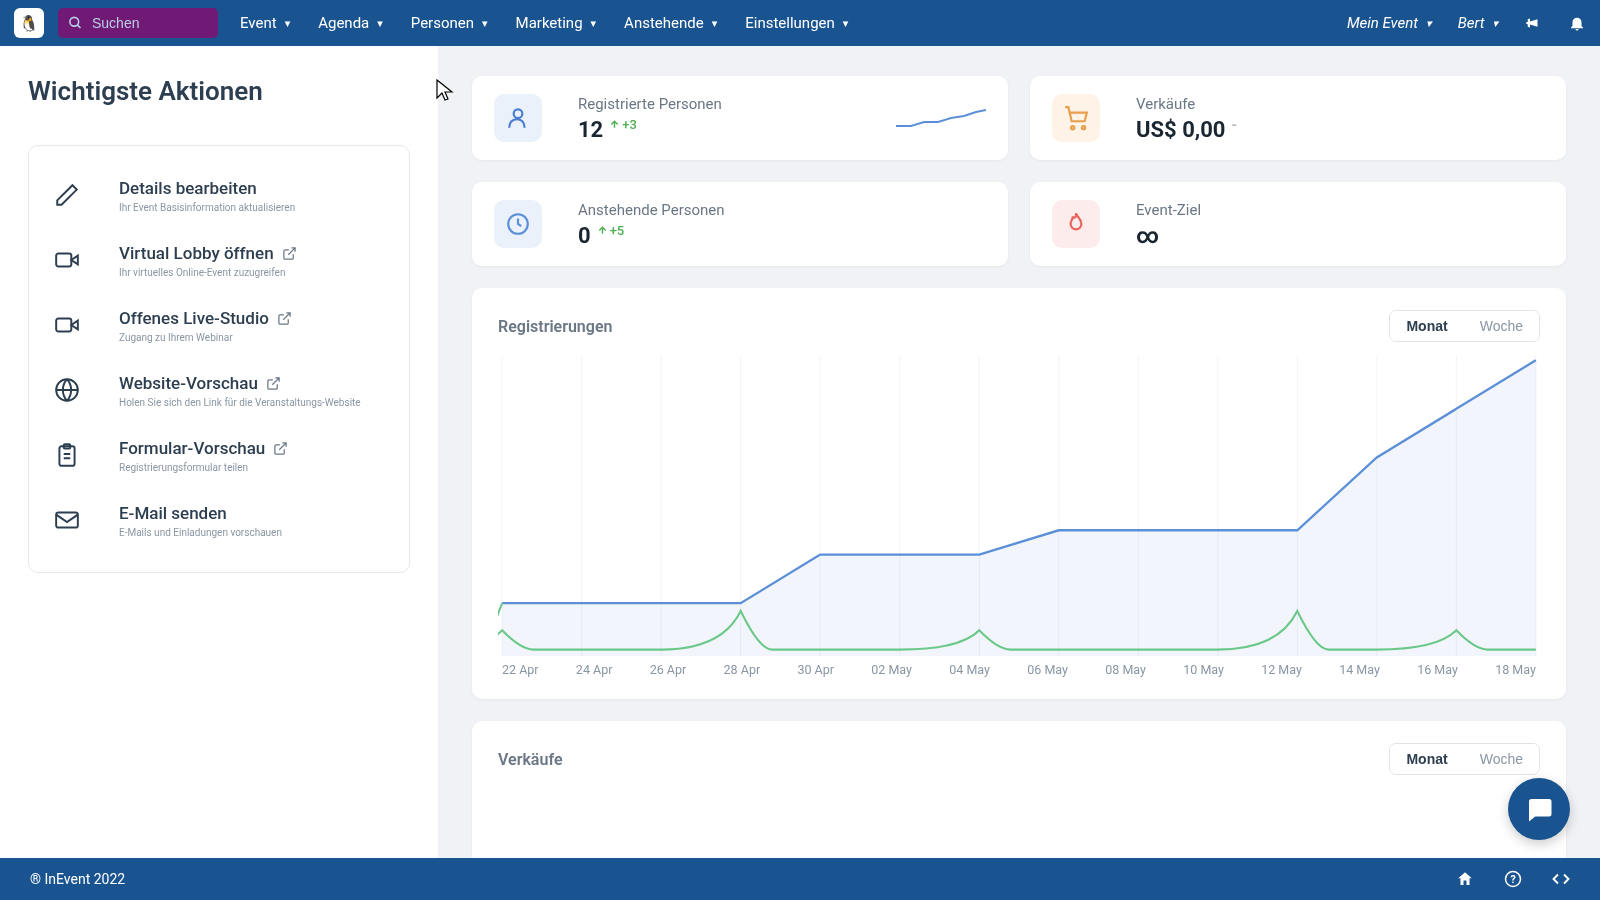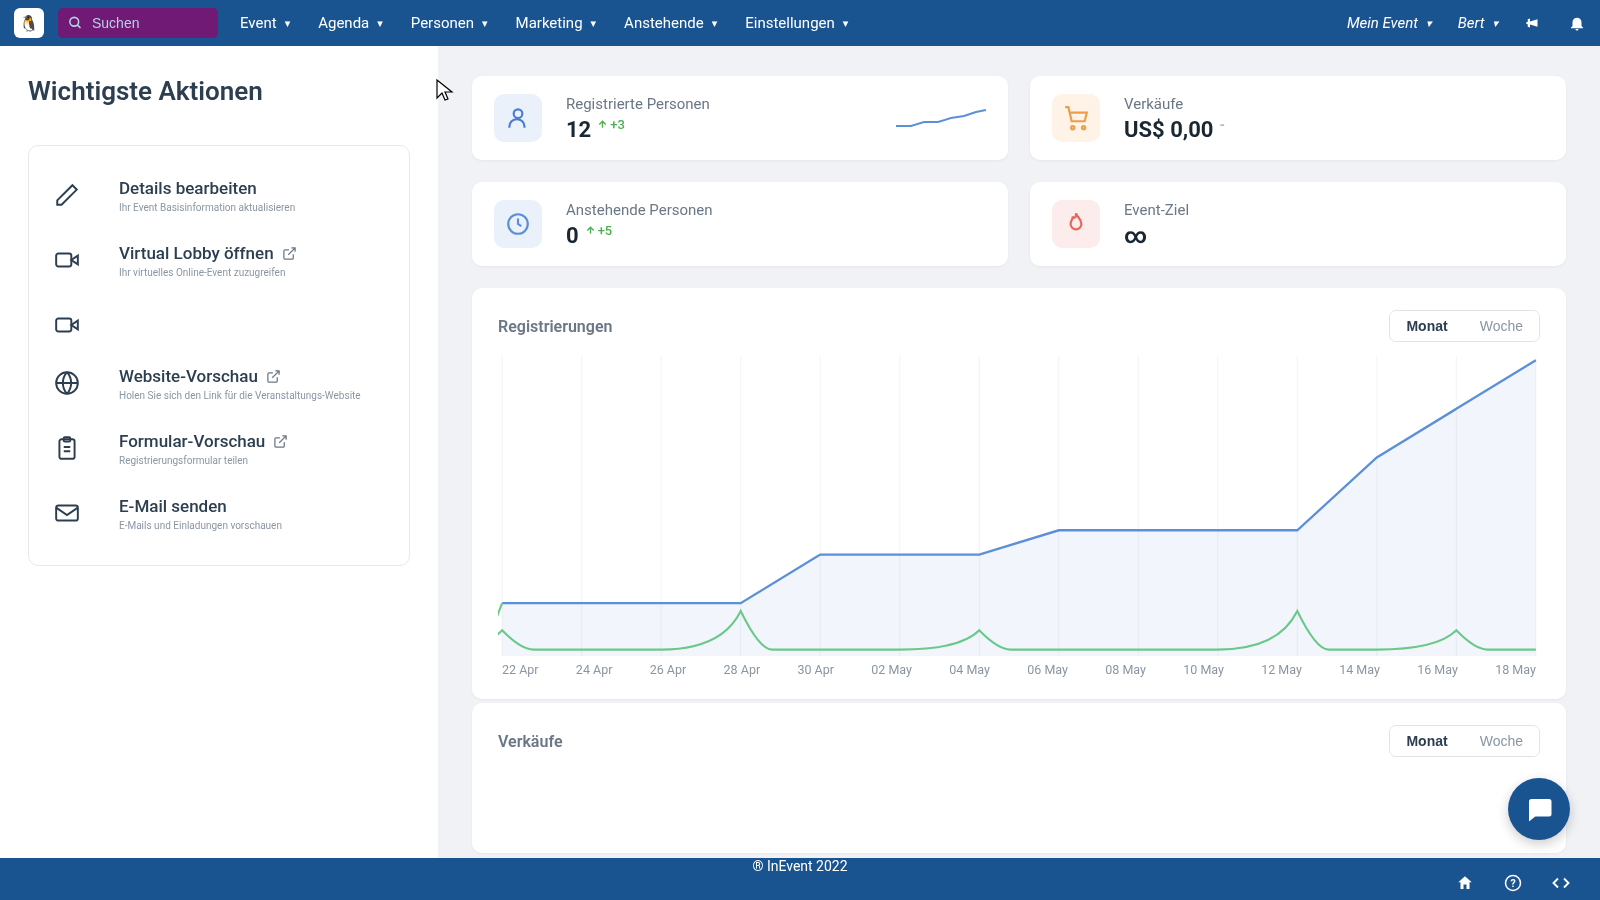--- a/index.html
+++ b/index.html
@@ -24,44 +24,44 @@
 .action-list { border: 1px solid #e6e9ec; border-radius: 10px; padding: 18px 22px; }
 .action-item { display: flex; gap: 36px; padding: 14px 0; cursor: pointer; }
 .action-icon { width: 32px; display: flex; align-items: flex-start; justify-content: center; padding-top: 4px; color: #2c3e50; }
 .action-text { flex: 1; }
 .action-title { font-size: 17px; color: #2c3e50; font-weight: 500; display: flex; align-items: center; gap: 8px; }
 .action-sub { font-size: 10px; color: #8a96a3; margin-top: 3px; line-height: 1.4; }
 .ext-icon { color: #6b7785; }
 
 .main { flex: 1; padding: 30px 34px; overflow-y: auto; }
 .stat-row { display: flex; gap: 22px; margin-bottom: 22px; }
-.stat-card { flex: 1; background: #fff; border-radius: 10px; padding: 18px 22px; display: flex; align-items: center; gap: 24px; box-shadow: 0 1px 3px rgba(0,0,0,0.05); position: relative; }
+.stat-card { flex: 1; background: #fff; border-radius: 10px; padding: 18px 22px; display: flex; align-items: center; gap: 36px; box-shadow: 0 1px 3px rgba(0,0,0,0.05); position: relative; }
 .stat-icon { width: 48px; height: 48px; border-radius: 10px; display: flex; align-items: center; justify-content: center; }
 .stat-icon.blue { background: #eaf1fb; color: #4a7dd0; }
 .stat-icon.lblue { background: #eaf1fb; color: #5b8fd8; }
 .stat-icon.orange { background: #fef3e6; color: #e8a04c; }
 .stat-icon.red { background: #fdecec; color: #e8645c; }
 .stat-label { font-size: 15px; color: #6b7785; margin-bottom: 4px; }
 .stat-value { font-size: 22px; font-weight: 700; color: #1a2733; display: flex; align-items: flex-start; gap: 6px; }
 .stat-delta { font-size: 13px; color: #4caf50; font-weight: 500; display: inline-flex; align-items: center; gap: 2px; }
 .stat-dash { color: #b0b8c1; font-size: 14px; }
 .sparkline { position: absolute; right: 22px; top: 50%; transform: translateY(-50%); }
 
-.chart-card { background: #fff; border-radius: 10px; padding: 22px 26px; margin-bottom: 4px; box-shadow: 0 1px 3px rgba(0,0,0,0.05); }
+.chart-card { background: #fff; border-radius: 10px; padding: 22px 26px; margin-bottom: 22px; box-shadow: 0 1px 3px rgba(0,0,0,0.05); }
 .chart-header { display: flex; justify-content: space-between; align-items: center; margin-bottom: 14px; }
 .chart-title { font-size: 16px; color: #6b7785; font-weight: 600; }
 .toggle-group { display: flex; border: 1px solid #e0e4e8; border-radius: 7px; overflow: hidden; }
 .toggle-btn { padding: 7px 16px; font-size: 14px; background: #fff; border: none; cursor: pointer; color: #8a96a3; }
 .toggle-btn.active { color: #2c3e50; font-weight: 600; }
 .chart-body { height: 300px; position: relative; }
 .chart-svg { width: 100%; height: 100%; }
 .x-labels { display: flex; justify-content: space-between; margin-top: 6px; font-size: 12.5px; color: #8a96a3; padding: 0 4px; }
 
 
-.footer { position: absolute; bottom: 0; left: 0; right: 0; background: #1a5490; height: 42px; display: flex; align-items: center; padding: 0 30px; color: #fff; font-size: 14px; flex-direction: column; }
+.footer { position: absolute; bottom: 0; left: 0; right: 0; background: #1a5490; height: 42px; display: flex; align-items: center; padding: 0 30px; color: #fff; font-size: 14px; }
 .footer-right { margin-left: auto; display: flex; gap: 30px; }
 .footer-right span { cursor: pointer; }
 
 
 .chat-bubble { position: absolute; bottom: 60px; right: 30px; width: 62px; height: 62px; background: #1a5490; border-radius: 50%; display: flex; align-items: center; justify-content: center; color: #fff; cursor: pointer; box-shadow: 0 4px 12px rgba(0,0,0,0.2); }
 
 
 .cursor { position: absolute; top: 79px; left: 436px; pointer-events: none; z-index: 999; }
 
 svg { display: block; }
@@ -168,20 +168,31 @@
         </div>
       </div>
 
       <div class="action-item">
         <div class="action-icon">
             <svg width="26" height="26" viewBox="0 0 24 24" fill="none" stroke="currentColor" stroke-width="1.8">
               <rect x="2" y="6" width="14" height="12" rx="2"></rect>
               <path d="M22 8l-6 4 6 4z"></path>
             </svg>
           </div>
+        <div class="action-text">
+          <div class="action-title">
+              <span>Offenes Live-Studio</span> 
+              <span class="ext-icon">
+                <svg width="15" height="15" viewBox="0 0 24 24" fill="none" stroke="currentColor" stroke-width="2">
+                  <path d="M18 13v6a2 2 0 01-2 2H5a2 2 0 01-2-2V8a2 2 0 012-2h6M15 3h6v6M10 14L21 3"></path>
+                </svg>
+              </span>
+            </div>
+          <div class="action-sub">Zugang zu Ihrem Webinar</div>
+        </div>
       </div>
 
       <div class="action-item">
         <div class="action-icon">
             <svg width="26" height="26" viewBox="0 0 24 24" fill="none" stroke="currentColor" stroke-width="1.8">
               <circle cx="12" cy="12" r="10"></circle>
               <path d="M2 12h20M12 2a15 15 0 010 20M12 2a15 15 0 000 20"></path>
             </svg>
           </div>
         <div class="action-text">

